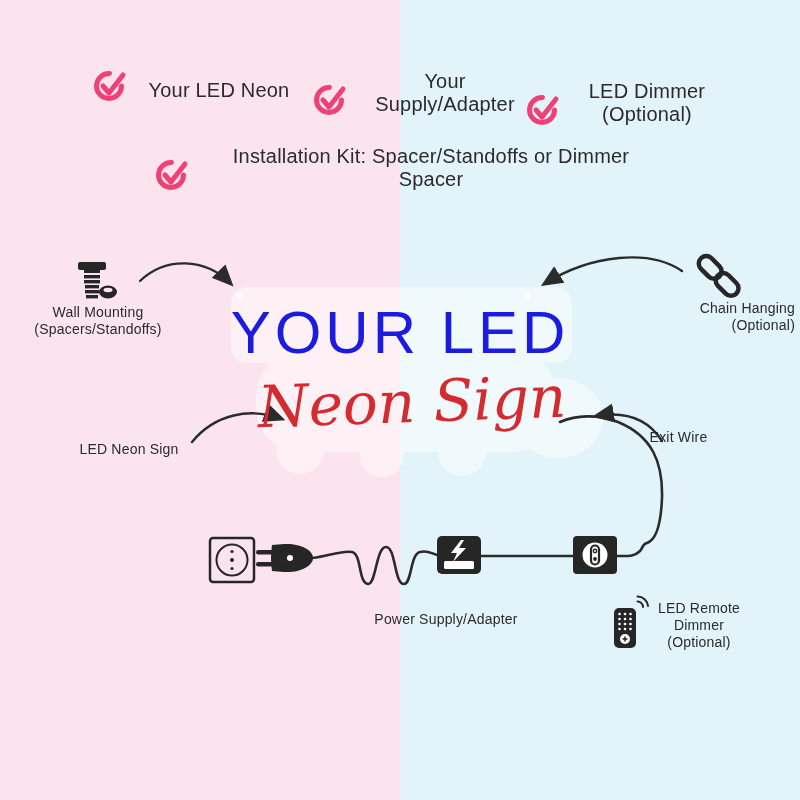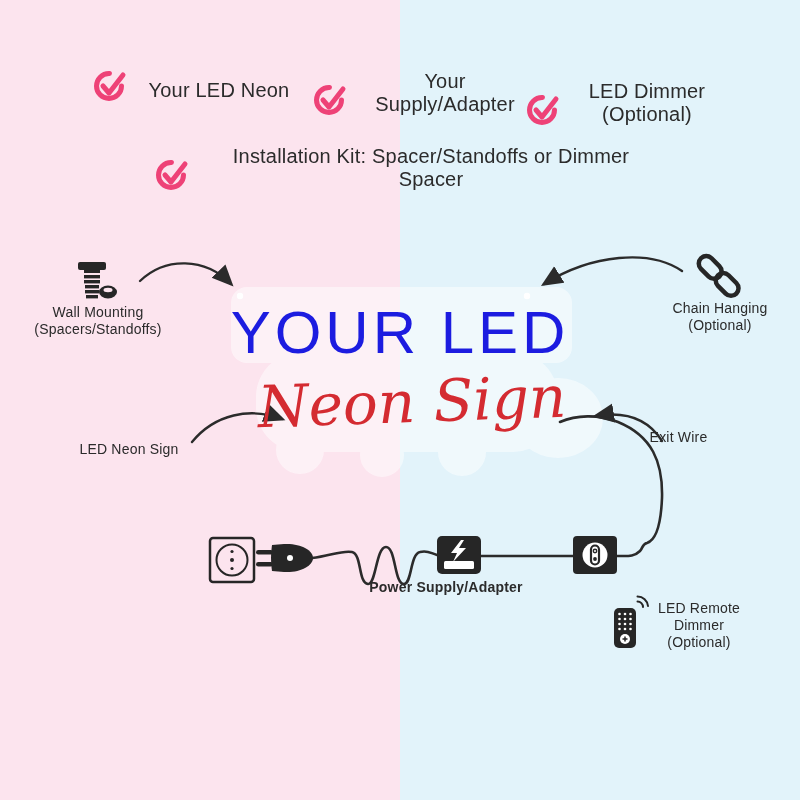--- a/index.html
+++ b/index.html
@@ -184,32 +184,32 @@
   </div>
 
   <div class="abs sign-main centerx" style="left:400px;top:298px;">YOUR LED</div>
   <div class="abs sign-script" style="left:412px;top:368px;">Neon Sign</div>
 
   <div class="abs small-label" style="left:18px;top:304px;width:160px;">
     <div>Wall Mounting</div>
     <div>(Spacers/Standoffs)</div>
   </div>
 
-  <div class="abs small-label" style="left:645px;top:300px;width:150px;">
+  <div class="abs small-label" style="left:645px;top:300px;width:150px;text-align:right;">
     <div>Chain Hanging</div>
     <div>(Optional)</div>
   </div>
 
   <div class="abs small-label" style="left:49px;top:441px;width:160px;">
     <div>LED Neon Sign</div>
   </div>
 
   <div class="abs small-label" style="left:626px;top:429px;width:105px;">Exit Wire</div>
 
-  <div class="abs small-label" style="left:346px;top:579px;width:200px;font-weight:bold;">Power Supply/Adapter</div>
+  <div class="abs small-label" style="left:346px;top:611px;width:200px;">Power Supply/Adapter</div>
 
   <div class="abs small-label" style="left:640px;top:600px;width:118px;">
     <div>LED Remote</div>
     <div>Dimmer</div>
     <div>(Optional)</div>
   </div>
 
 </div>
 
 </body></html>

